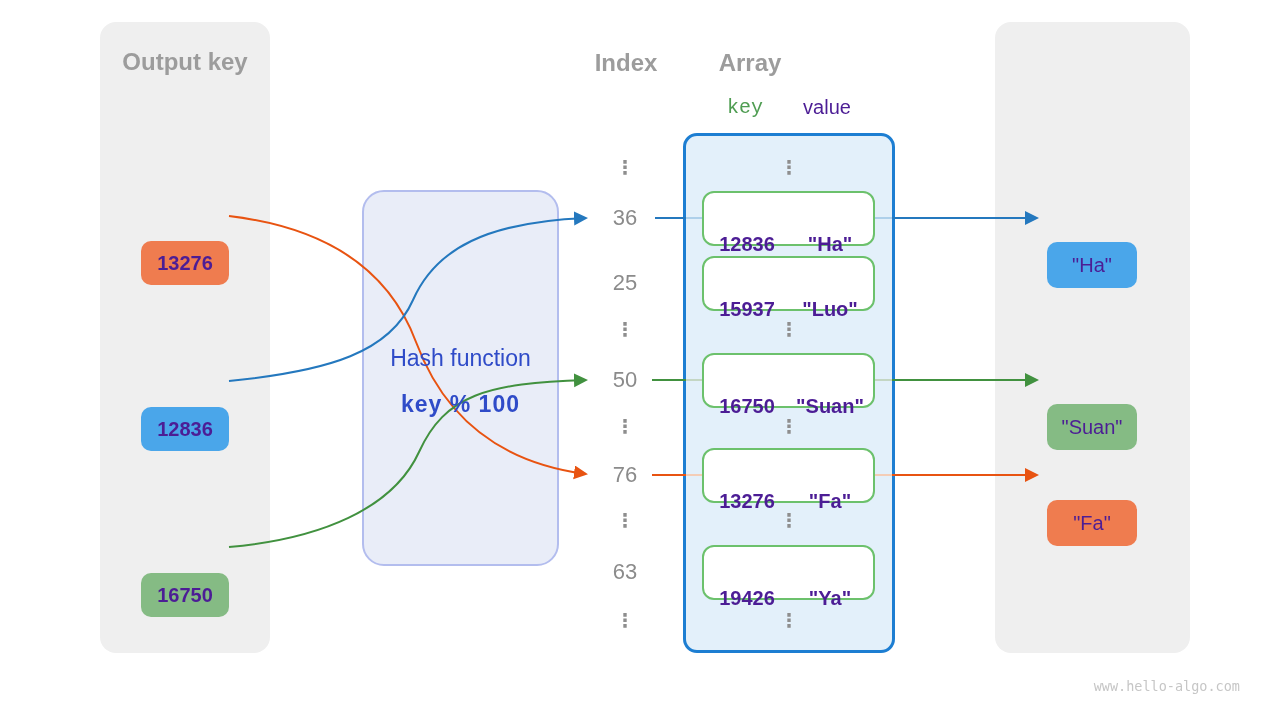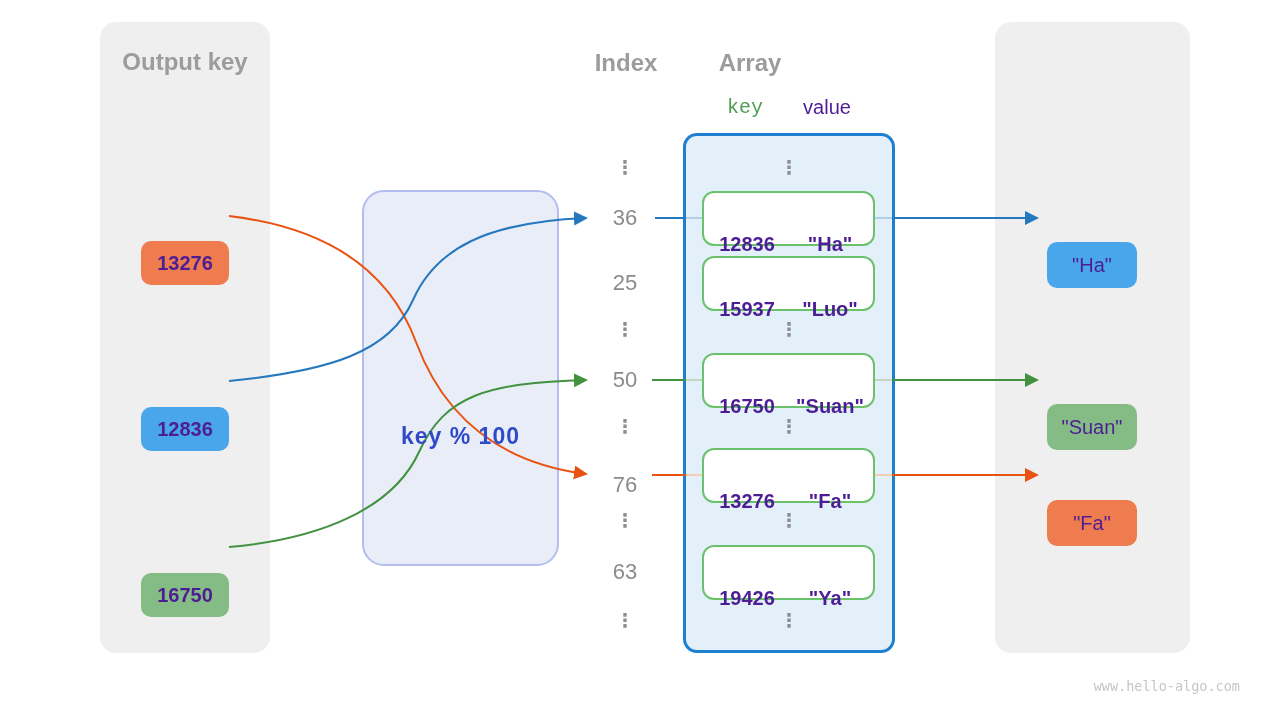--- a/index.html
+++ b/index.html
@@ -86,33 +86,34 @@
     <path class="st-orange" d="M 892 475 H 1037" marker-end="url(#ar-orange)"></path>
   </svg>
 
   <div class="abs fg title" style="left:105px;top:48px;width:160px;">Output key</div>
   <div class="abs fg title" style="left:586px;top:49px;width:80px;">Index</div>
   <div class="abs fg title" style="left:700px;top:49px;width:100px;">Array</div>
 
   <div class="abs fg kv-label key-label" style="left:705px;top:96px;width:80px;font-family:Liberation Mono, monospace;">key</div>
   <div class="abs fg kv-label value-label" style="left:787px;top:96px;width:80px;">value</div>
 
-  <div class="abs fg hash-formula" style="left:364px;top:391px;width:193px;margin-top:32px;">key % 100</div>
+  <div class="abs fg hash-title" style="left:364px;top:345px;width:193px;">Hash function</div>
+  <div class="abs fg hash-formula" style="left:364px;top:391px;width:193px;">key % 100</div>
 
   <div class="abs fg chip c-orange" style="left:141px;top:193px;width:88px;height:44px;">13276</div>
   <div class="abs fg chip c-blue" style="left:141px;top:359px;width:88px;height:44px;">12836</div>
   <div class="abs fg chip c-green" style="left:141px;top:525px;width:88px;height:44px;">16750</div>
 
   <div class="abs fg dots" style="left:585px;top:156px;width:80px;">⋮</div>
   <div class="abs fg idx" style="left:585px;top:205px;width:80px;">36</div>
   <div class="abs fg idx" style="left:585px;top:270px;width:80px;">25</div>
   <div class="abs fg dots" style="left:585px;top:318px;width:80px;">⋮</div>
   <div class="abs fg idx" style="left:585px;top:367px;width:80px;">50</div>
   <div class="abs fg dots" style="left:585px;top:415px;width:80px;">⋮</div>
-  <div class="abs fg idx" style="left:585px;top:472px;width:80px;">76</div>
+  <div class="abs fg idx" style="left:585px;top:462px;width:80px;">76</div>
   <div class="abs fg dots" style="left:585px;top:509px;width:80px;">⋮</div>
   <div class="abs fg idx" style="left:585px;top:559px;width:80px;">63</div>
   <div class="abs fg dots" style="left:585px;top:609px;width:80px;">⋮</div>
 
   <div class="abs fg dots" style="left:749px;top:156px;width:80px;">⋮</div>
   <div class="abs fg dots" style="left:749px;top:318px;width:80px;">⋮</div>
   <div class="abs fg dots" style="left:749px;top:415px;width:80px;">⋮</div>
   <div class="abs fg dots" style="left:749px;top:509px;width:80px;">⋮</div>
   <div class="abs fg dots" style="left:749px;top:609px;width:80px;">⋮</div>
 

